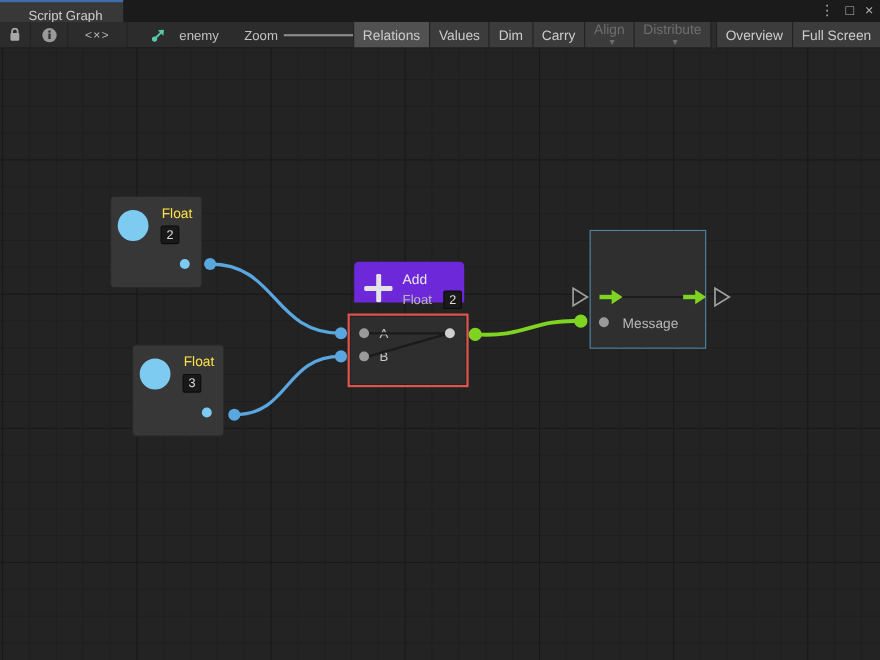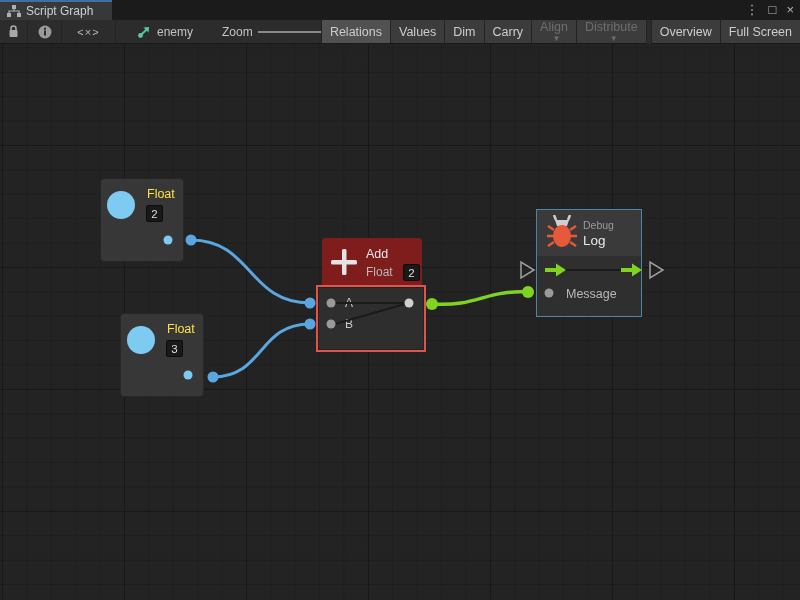--- a/index.html
+++ b/index.html
@@ -3,21 +3,21 @@
 <meta charset="utf-8">
 <style>
   * { margin:0; padding:0; box-sizing:border-box; }
   html,body { width:800px; height:600px; overflow:hidden; background:#191919;
     font-family:"Liberation Sans", sans-serif; -webkit-font-smoothing:antialiased; }
   #stage { position:relative; width:800px; height:600px; }
 
   
   .titlebar { position:absolute; left:0; top:0; width:800px; height:20px; background:#1b1b1b; }
   .tab { position:absolute; left:0; top:0; width:112px; height:20px; background:#383838;
-    border-top:2px solid #3e6fa8; display:flex; align-items:center; padding-left:7px; gap:5px; }
+    border-top:2px solid #3e6fa8; display:flex; align-items:center; padding-left:7px; gap:5px;flex-direction:column; }
   .tab-label { font-size:12px; color:#cfcfcf; }
   .win-controls { position:absolute; right:6px; top:0; height:20px; display:flex; align-items:center; gap:10px; }
   .win-controls span { color:#b4b4b4; font-size:13px; line-height:20px; cursor:default; }
 
   
   .toolbar { position:absolute; left:0; top:20px; width:800px; height:24px; background:#2c2c2c;
     border-bottom:1px solid #191919; }
   .tbtn { position:absolute; top:0; height:23px; display:flex; align-items:center; justify-content:center;
     background:#2c2c2c; border-right:1px solid #242424; color:#c8c8c8; font-size:12px; }
   .tlabel { position:absolute; top:0; height:23px; display:flex; align-items:center; color:#c2c2c2; font-size:12px; }
@@ -42,21 +42,21 @@
     background-position:2px 0, 0 101px, 2px 0, 0 3.4px; }
 
   .node { position:absolute; z-index:10; }
   .float-node { width:84px; height:84px; background:#373737; border:1px solid #272727; border-radius:4px; }
   .float-circle { position:absolute; left:6px; top:12px; width:28px; height:28px; border-radius:50%;
     background:#7ecbf1; }
   .float-title { position:absolute; left:46px; top:8px; font-size:12.5px; color:#fde047; }
   .value-box { position:absolute; width:17px; height:17px; background:#191919; border:1px solid #0c0c0c;
     border-radius:2px; color:#dddddd; font-size:11.5px; display:flex; align-items:center; justify-content:center; }
 
-  .add-header { position:absolute; left:322px; top:238px; width:100px; height:49px; background:#7f1d1d;
+  .add-header { position:absolute; left:322px; top:238px; width:100px; height:37px; background:#6d28d9;
     border-radius:4px 4px 0 0; z-index:10; }
   .add-title { position:absolute; left:44px; top:9px; font-size:12.5px; color:#e8e8e8; }
   .add-sub { position:absolute; left:44px; top:27px; font-size:12px; color:#b8b8b8; }
   .add-body { position:absolute; left:319px; top:288px; width:104px; height:61px; background:#2e2e2e; z-index:10; }
   .port-label { position:absolute; font-size:12px; color:#c8c8c8; }
   .select-rect { position:absolute; left:316px; top:285px; width:110px; height:67px;
     border:2px solid #e0544b; z-index:20; pointer-events:none; }
 
   .debug-node { position:absolute; left:536px; top:209px; width:106px; height:108px; background:#2f2f2f;
     border:1px solid #4d84a8; z-index:10; }
@@ -100,21 +100,21 @@
       <svg width="14" height="14" viewBox="0 0 14 14">
         <circle cx="7" cy="7" r="6.5" fill="#9a9a9a"></circle>
         <rect x="6" y="5.5" width="2" height="5" fill="#2b2b2b"></rect>
         <rect x="6" y="2.7" width="2" height="2" fill="#2b2b2b"></rect>
       </svg>
     </div>
     <div class="tbtn" style="left:62px;width:54px;color:#b9b9b9;font-size:11px;letter-spacing:1px;">
       <span>&lt;×&gt;</span>
     </div>
 
-    <div class="tlabel" style="left:137px;gap:6px;">
+    <div class="tlabel" style="left:137px;gap:12px;">
       <svg width="14" height="14" viewBox="0 0 14 14">
         <path d="M3.5,10.5 L10.5,3.5" stroke="#56c9ac" stroke-width="1.8"></path>
         <circle cx="3.5" cy="10.5" r="2.4" fill="#56c9ac"></circle>
         <path d="M6.5,2.5 L12,2 L11.5,7.5 Z" fill="#56c9ac"></path>
       </svg>
       <span>enemy</span>
     </div>
 
     <span class="tlabel" style="left:222px;">Zoom</span>
     <div class="slider-track"></div>
@@ -181,30 +181,20 @@
       <span>2</span>
       </div>
   </div>
   <div class="add-body">
     <span class="port-label" style="left:26px;top:8px;">A</span>
     <span class="port-label" style="left:26px;top:29px;">B</span>
   </div>
   <div class="select-rect"></div>
 
   <div class="debug-node">
-    <div class="debug-header">
-      <svg width="32" height="34" viewBox="0 0 32 34" style="position:absolute;left:9px;top:5px;">
-        <path d="M10,5 L8,0 M22,5 L24,0" stroke="#cfcfcf" stroke-width="2.5"></path>
-        <path d="M9,5 H23 L21,11 H11 Z" fill="#cfcfcf"></path>
-        <path d="M8,15 L2,11 M8,21 L1,21 M8,27 L2,31 M24,15 L30,11 M24,21 L31,21 M24,27 L30,31" stroke="#e8593c" stroke-width="2.4"></path>
-        <ellipse cx="16" cy="21" rx="9" ry="11" fill="#e8593c"></ellipse>
-      </svg>
-      <span class="debug-cat">Debug</span>
-      <span class="debug-title">Log</span>
-    </div>
     <span class="debug-port-label">Message</span>
   </div>
 
   <svg id="overlay" width="800" height="600" viewBox="0 0 800 600">
 
     <path d="M191,240 C252,240 248,303 310,303" stroke="#5aa7e0" stroke-width="3" fill="none"></path>
     <path d="M213,377 C264,377 258,324 310,324" stroke="#5aa7e0" stroke-width="3" fill="none"></path>
     <path d="M432,304 C478,307 484,290 528,292" stroke="#7fd321" stroke-width="3.5" fill="none"></path>
 
     <circle cx="191" cy="240" r="5.5" fill="#5aa7e0"></circle>

